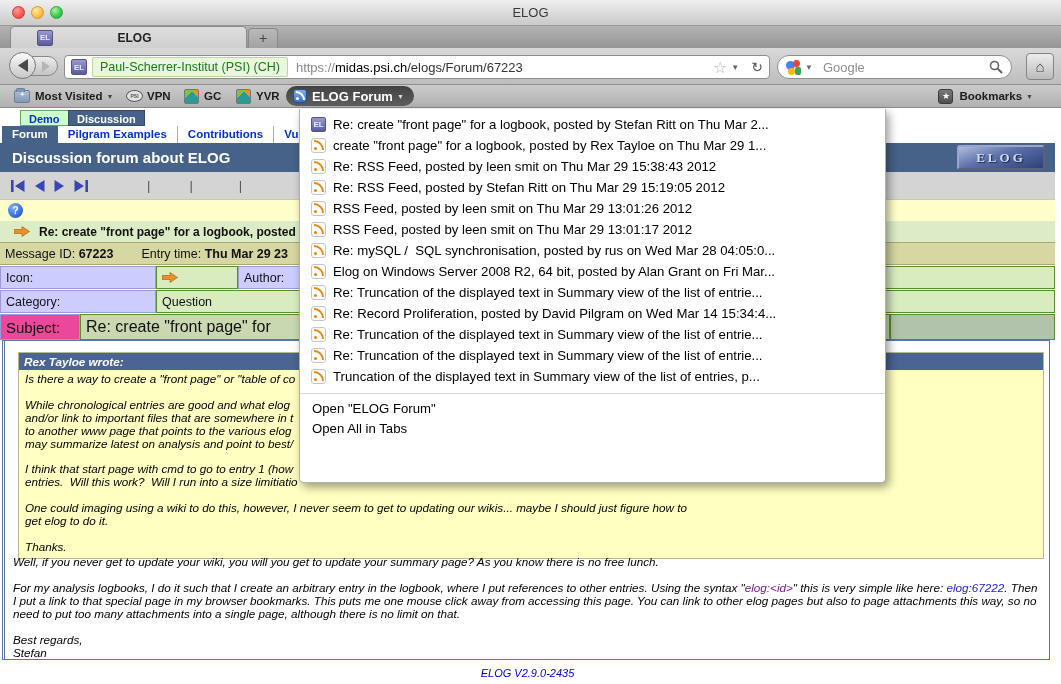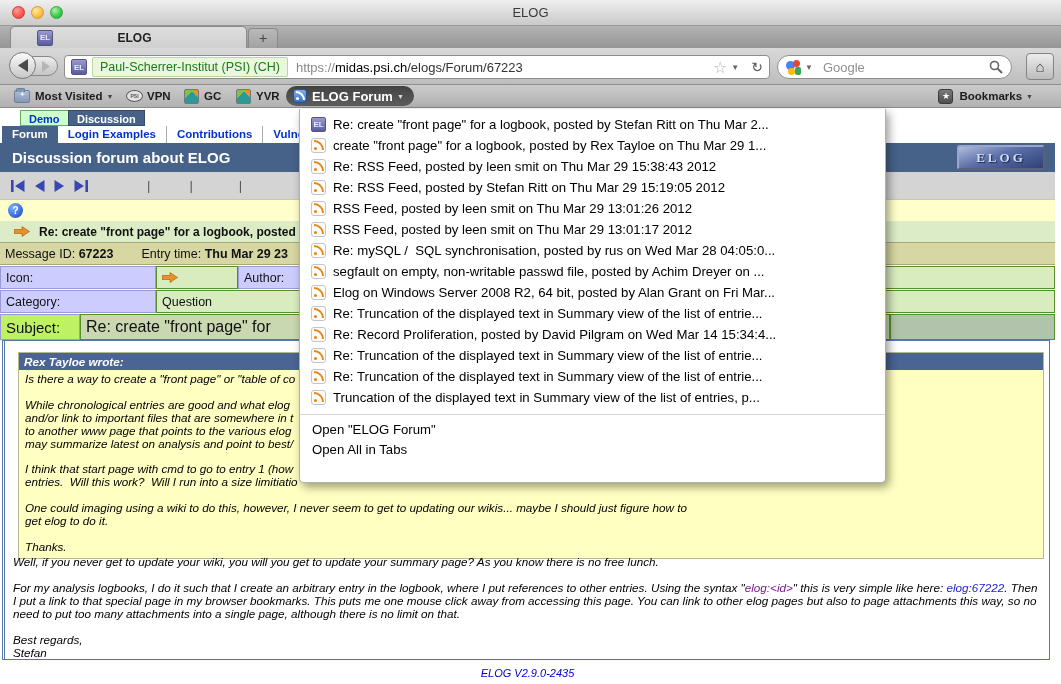--- a/index.html
+++ b/index.html
@@ -133,21 +133,21 @@
   .oarrow { margin-left:14px; margin-right:9px; flex:none; display:block;}
   .r-msgid { top:134px; height:23px; background:#d6d7a3; border-top:1px solid #a8a877;
     border-bottom:1px solid #a8a877; font-size:12.5px; color:#111;}
   .r-msgid b { font-weight:bold; }
   .r-attr1 { top:158px; height:23px; }
   .r-attr2 { top:182px; height:23px; }
   .r-subj { top:206px; height:26px; }
   .cell { height:100%; display:flex; align-items:center; padding-left:5px; font-size:12.5px; color:#111;}
   .c-lab { background:#ccccff; border:1px solid #9a9ad8; }
   .c-val { background:#d9ecc0; border:1px solid #55902a; }
-  .c-subj-lab { background:#bef264; border:1px solid #9a9ad8; font-size:15px; }
+  .c-subj-lab { background:#ec4899; border:1px solid #9a9ad8; font-size:15px; }
   .c-subj-val { background:#c9d8b0; border:1px solid #55902a; font-size:16px; }
   .c-subj-fill { background:#b2c3ab; border:1px solid #55902a; }
   .content { position:absolute; left:2px; top:232px; width:1048px; height:320px;
     background:#fff; border:1px solid #5577aa; border-left:3px double #5577aa;font-style:italic; }
   .quote { position:absolute; left:13px; top:11px; right:5px; background:#ffffc1; border:1px solid #b8b890;}
   .quote-head { background:#4a6494; color:#fff; font-weight:bold; font-size:11.7px; padding:2px 5px; }
   .quote-body { padding:3px 6px 4px 6px; font-size:11.7px; line-height:12.9px; color:#000; }
   .qline { white-space:pre-wrap; min-height:12.9px; }
   .reply { position:absolute; left:8px; top:214px; right:10px; font-size:11.7px; line-height:13px; color:#000;}
   .rblank { height:13px; }
@@ -257,21 +257,21 @@
     <span>Bookmarks</span>
     <span class="bm-caret">▼</span>
   </div>
 </div>
 
 <div class="abs page">
   <div class="ptab ptab-demo">Demo</div>
   <div class="ptab ptab-disc">Discussion</div>
   <div class="subtabs">
     <span class="stab stab-active">Forum</span>
-    <span class="stab stab-link">Login Examples</span>
+    <span class="stab stab-link">Pilgram Examples</span>
     <span class="stab stab-link">Contributions</span>
     <span class="stab stab-link">Vulnerabilities</span>
   </div>
   <div class="ptitle">
     <span>Discussion forum about ELOG</span>
     <span class="elog-logo">ELOG</span>
   </div>
   <div class="pnav">
     <span class="navicons">
       <svg width="16" height="14" viewBox="0 0 16 14">
@@ -387,24 +387,20 @@
   <div class="mi">
       <span class="mi-ic rss-icon"></span>
       <span class="mi-text">RSS Feed, posted by leen smit on Thu Mar 29 13:01:17 2012</span>
     </div>
   <div class="mi">
       <span class="mi-ic rss-icon"></span>
       <span class="mi-text">Re: mySQL /  SQL synchronisation, posted by rus on Wed Mar 28 04:05:0...</span>
     </div>
   <div class="mi">
       <span class="mi-ic rss-icon"></span>
-      <span class="mi-text">segfault on empty, non-writable passwd file, posted by Achim Dreyer on ...</span>
-    </div>
-  <div class="mi">
-      <span class="mi-ic rss-icon"></span>
       <span class="mi-text">Elog on Windows Server 2008 R2, 64 bit, posted by Alan Grant on Fri Mar...</span>
     </div>
   <div class="mi">
       <span class="mi-ic rss-icon"></span>
       <span class="mi-text">Re: Truncation of the displayed text in Summary view of the list of entrie...</span>
     </div>
   <div class="mi">
       <span class="mi-ic rss-icon"></span>
       <span class="mi-text">Re: Record Proliferation, posted by David Pilgram on Wed Mar 14 15:34:4...</span>
     </div>

